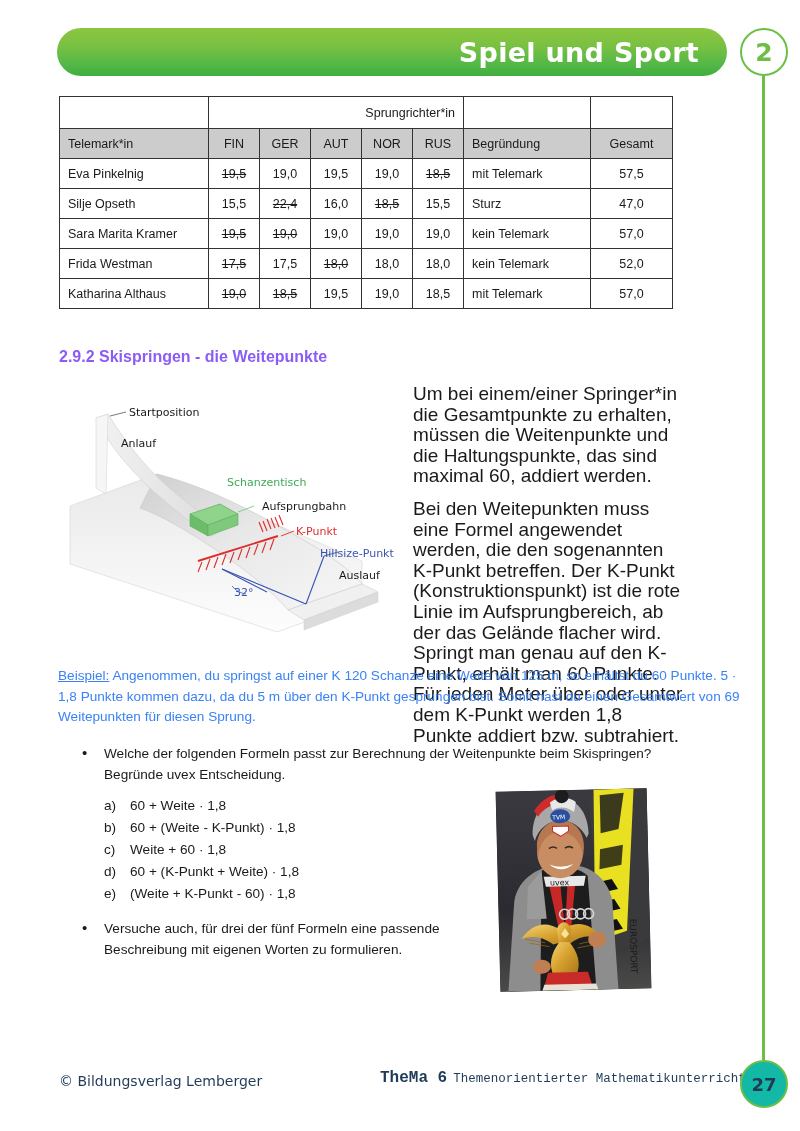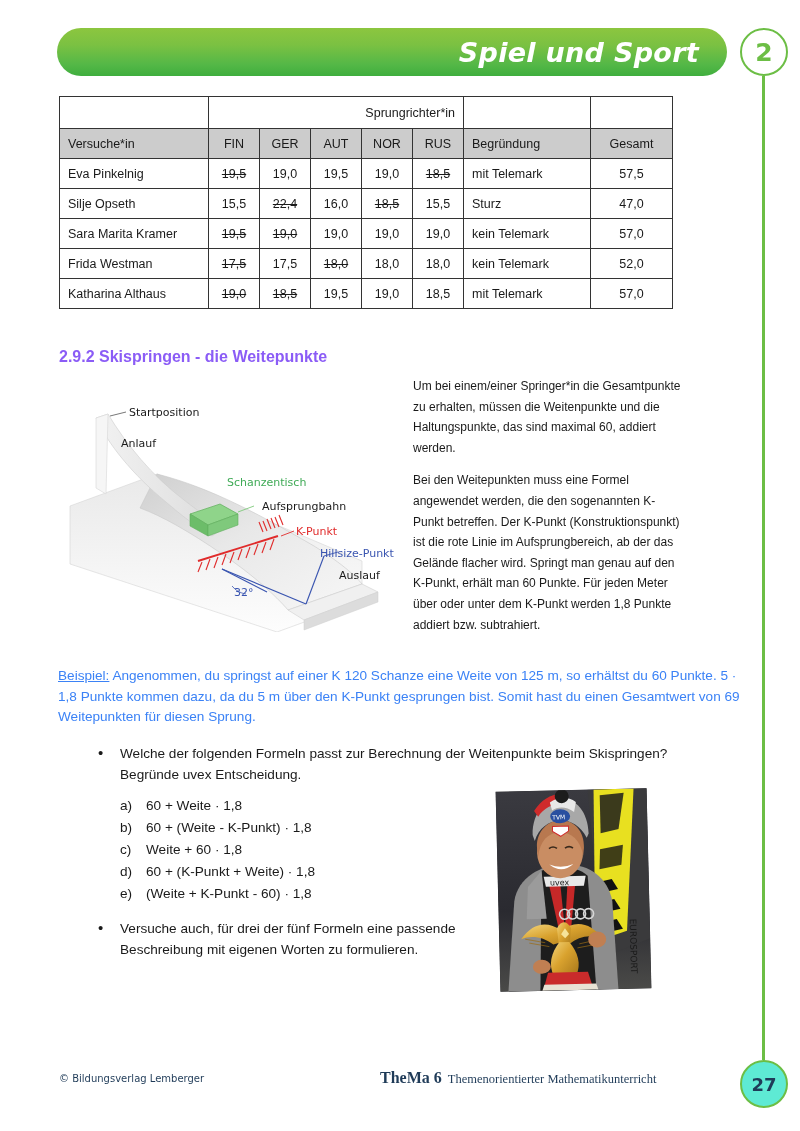--- a/index.html
+++ b/index.html
@@ -19,21 +19,20 @@
   #header-banner {
     position: absolute;
     left: 57px; top: 28px;
     width: 670px; height: 48px;
     border-radius: 24px;
     background: linear-gradient(180deg, #8cc63f 0%, #7bc142 35%, #55b847 75%, #3fae3e 100%);
     display: flex;
     align-items: center;
     justify-content: flex-end;
     padding-right: 28px;
-    font-style: italic;
   }
   #header-title {
     color: #ffffff;
     font-size: 27px;
     font-weight: bold;
     letter-spacing: 0.3px;
     font-family: "DejaVu Sans", sans-serif;
   }
   #chapter-badge {
     position: absolute;
@@ -101,44 +100,44 @@
   }
   #hill-diagram svg { display: block; }
   .dlabel { font-family: "DejaVu Sans", sans-serif; font-size: 11px; fill: #1a1a1a; }
   .dlabel-green { fill: #3faa56; }
   .dlabel-red { fill: #e02b2b; }
   .dlabel-blue { fill: #3a55b0; }
 
   
   #right-col {
     position: absolute;
-    left: 413px; top: 376px;
+    left: 413px; top: 384px;
     width: 272px;
-    font-size: 12px;
+    font-size: 19px;
     line-height: 20.6px;
     color: #1a1a1a;
   }
   #right-col p { margin-bottom: 12px; }
   #right-col p:last-child { margin-bottom: 0; }
 
   
   #example-par {
     position: absolute;
     left: 58px; top: 666px;
     width: 690px;
     font-size: 13.6px;
     line-height: 20.6px;
     color: #3b82f6;
   }
   #example-par .lead { text-decoration: underline; }
 
   
   #task-list {
     position: absolute;
-    left: 92px; top: 744px;
+    left: 76px; top: 744px;
     width: 640px;
     font-size: 13.6px;
     line-height: 20.6px;
     color: #1a1a1a;
   }
   .bullet-item {
     position: relative;
     padding-left: 28px;
     margin-bottom: 6px;
   }
@@ -166,42 +165,42 @@
     transform: rotate(-1.4deg);
     overflow: hidden;
     background: #2b2b2f;
   }
   #jumper-photo svg { display: block; }
 
   
   #footer-copyright {
     position: absolute;
     left: 59px; top: 1073px;
-    font-size: 10px;
+    font-size: 14px;
     color: #1f3b58;
     font-family: "DejaVu Sans", sans-serif;
   }
   #footer-center {
     position: absolute;
     left: 380px; top: 1069px;
     display: flex;
     align-items: baseline;
     gap: 6px;
     color: #1f3b58;
-    font-family: Liberation Serif, serif;
+    font-family: Liberation Mono, monospace;
   }
   #footer-brand { font-size: 16px; font-weight: bold; }
   #footer-sub { font-size: 12.5px; }
   #page-number-badge {
     position: absolute;
     left: 740px; top: 1060px;
     width: 48px; height: 48px;
     border-radius: 50%;
     border: 2.4px solid #6cbe45;
-    background: #5eead4;
+    background: #14b8a6;
     display: flex; align-items: center; justify-content: center;
     z-index: 3;
   }
   #page-number-badge span {
     color: #1f3b58;
     font-size: 18px;
     font-weight: bold;
     font-family: "DejaVu Sans", sans-serif;
   }
 </style>
@@ -220,21 +219,21 @@
 
   <table id="score-table">
     <tbody id="table-body">
         <tr class="top-row">
           <td class="c-name"></td>
           <td colspan="5">Sprungrichter*in</td>
           <td class="c-reason"></td>
           <td class="c-total"></td>
         </tr>
         <tr class="header-row">
-          <td class="c-name">Versuche*in</td>
+          <td class="c-name">Telemark*in</td>
           <td class="c-judge">FIN</td>
           <td class="c-judge">GER</td>
           <td class="c-judge">AUT</td>
           <td class="c-judge">NOR</td>
           <td class="c-judge">RUS</td>
           <td class="c-reason">Begründung</td>
           <td class="c-total">Gesamt</td>
         </tr>
         <tr>
           <td class="c-name">Eva Pinkelnig</td>

